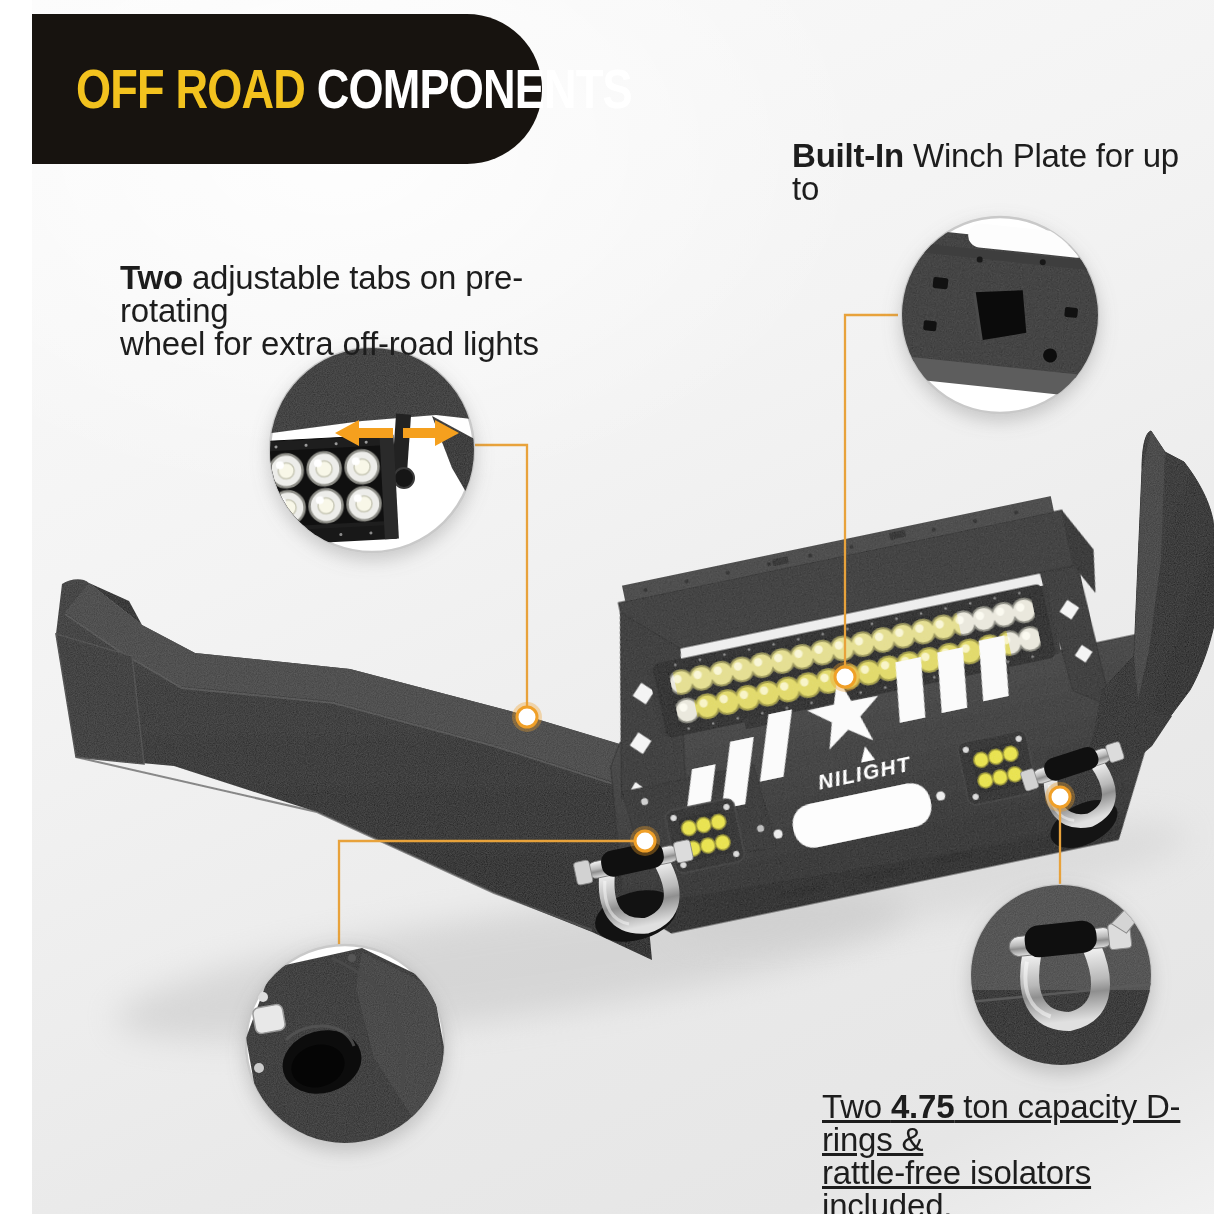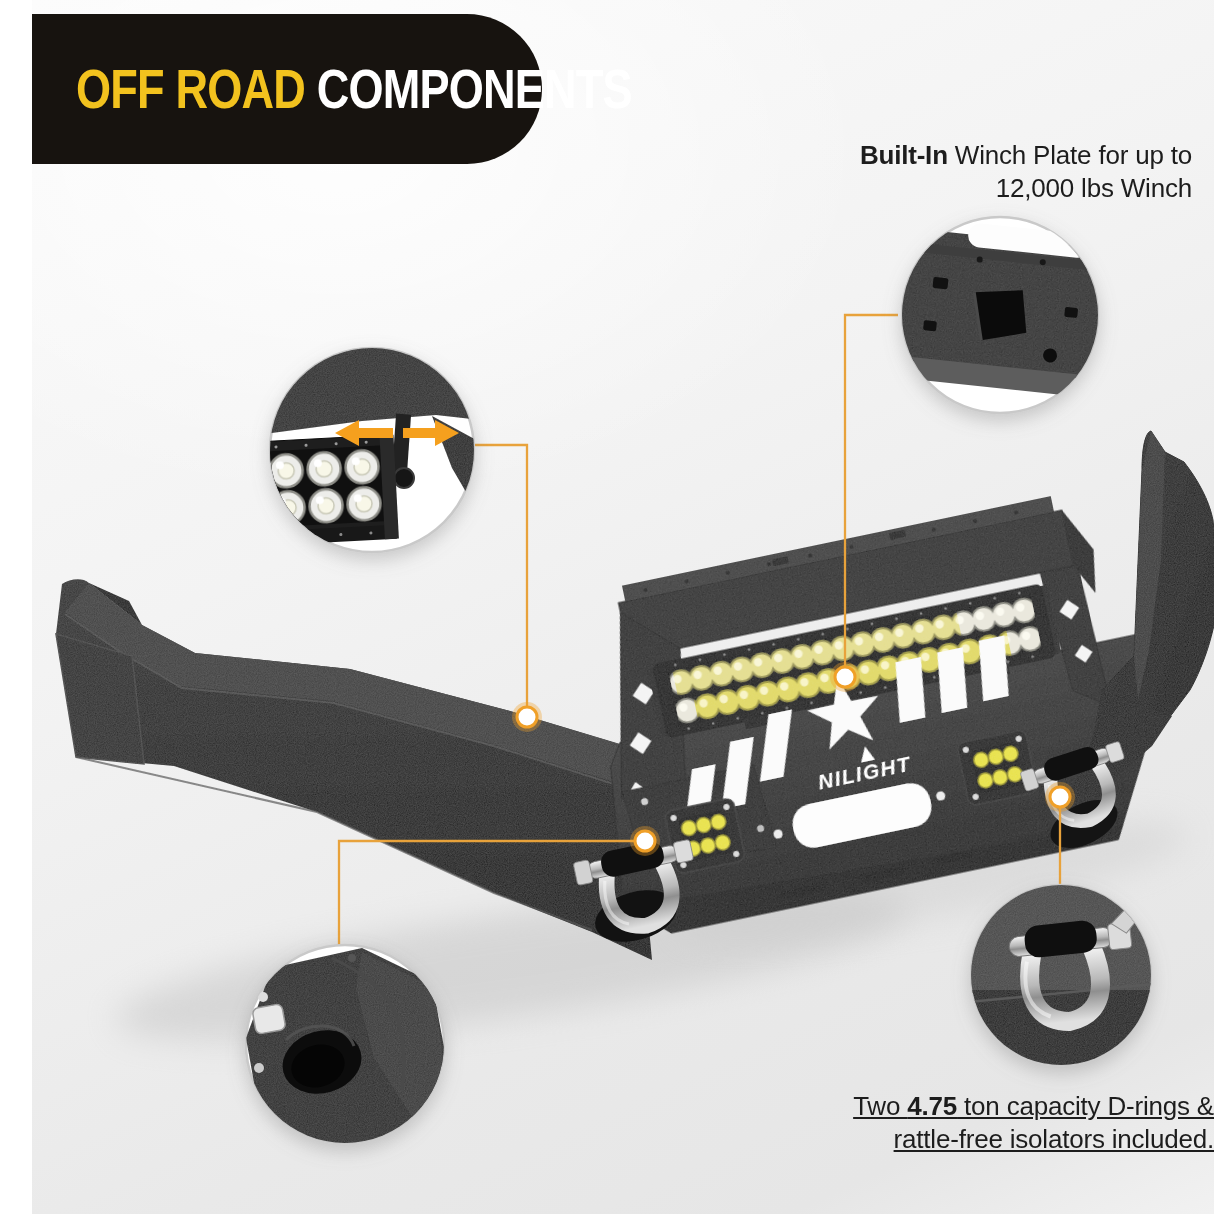--- a/index.html
+++ b/index.html
@@ -20,21 +20,21 @@
     border-radius:0 75px 75px 0;
     display:flex;align-items:center;justify-content:flex-start;
     padding-left:96px;box-sizing:border-box;
   }
   .banner-text{
     white-space:nowrap;font-weight:700;font-size:55px;letter-spacing:-1px;
     transform:scaleX(.82);transform-origin:left center;
   }
   
   .caption{
-    position:absolute;text-align:right;font-size:26px;line-height:33px;
+    position:absolute;text-align:left;font-size:33px;line-height:33px;
     color:#1d1d1d;letter-spacing:-.2px;
   }
   .caption b{font-weight:700;}
   .cap-winch{left:760px;top:139px;width:400px;}
   .cap-tabs{left:88px;top:261px;width:492px;}
   .cap-shackle{left:73px;top:1137px;width:444px;}
   .cap-drings{left:790px;top:1090px;width:392px;text-decoration:underline;}
 </style>
 </head>
 <body>
@@ -357,23 +357,26 @@
 </svg>
 
 <div class="banner" style="background: rgb(23, 19, 15);">
   <div class="banner-text">
     <span style="color: rgb(242, 194, 30);">OFF ROAD</span><span style="color: rgb(255, 255, 255);"> COMPONENTS</span>
   </div>
 </div>
 
 <div class="caption cap-winch">
   <b>Built-In</b><span> Winch Plate for up to</span><br>
-  <span>12,000 lbs Winch</span>
-</div>
-
+</div>
+
+<div class="caption cap-tabs">
+  <b>Two</b><span> adjustable tabs on pre-rotating</span><br>
+  <span>wheel for extra off-road lights</span>
+</div>
 
 
 <div class="caption cap-drings">
   <span>Two  </span><b>4.75</b><span> ton capacity D-rings &amp;</span><br>
   <span>rattle-free isolators included.</span>
 </div>
 
 </div>
 
 </body></html>

